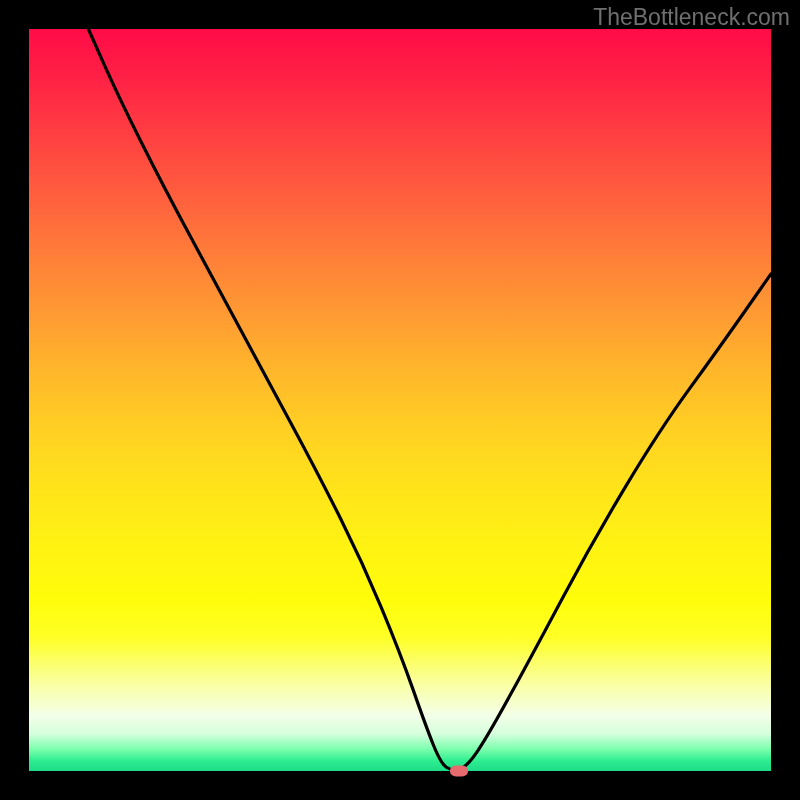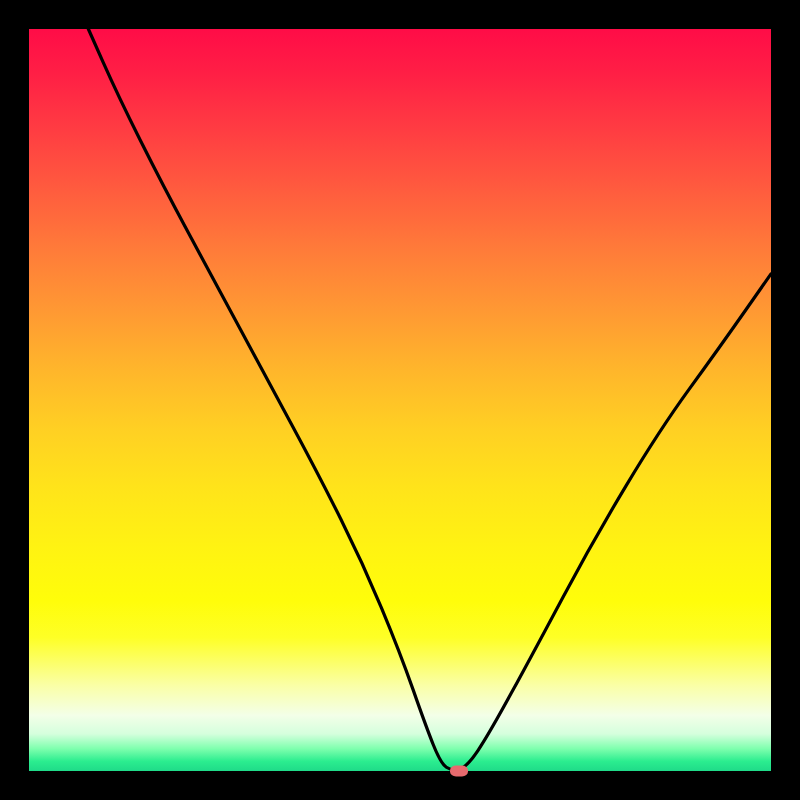--- a/index.html
+++ b/index.html
@@ -71,20 +71,21 @@
     height: 11px;
     border-radius: 6px / 5px;
     background: #e66a6e;
     transform: translate(-50%, -50%);
   }
 </style>
 </head>
 <body>
 
 <div class="outer">
+  <div class="watermark">TheBottleneck.com</div>
 
   <div class="plot">
     <svg class="curve" viewBox="0 0 742 742" preserveAspectRatio="none">
       <path id="curve-path" d="M 59.36 0.00 Q 59.36 0.00 74.20 33.39 Q 89.04 66.78 111.30 111.30 Q 133.56 155.82 159.53 204.05 Q 185.50 252.28 211.47 300.51 Q 237.44 348.74 263.41 396.97 Q 289.38 445.20 311.64 489.72 Q 333.90 534.24 352.45 578.76 Q 371.00 623.28 383.99 660.38 Q 396.97 697.48 404.39 716.03 Q 411.81 734.58 417.38 738.29 Q 422.94 742.00 430.36 740.14 Q 437.78 738.29 448.91 721.60 Q 460.04 704.90 482.30 664.09 Q 504.56 623.28 534.24 567.63 Q 563.92 511.98 597.31 456.33 Q 630.70 400.68 660.38 359.87 Q 690.06 319.06 716.03 281.96 T 742.00 244.86" fill="none" stroke="#000" stroke-width="3.2" stroke-linecap="round" stroke-linejoin="round"></path>
     </svg>
     <div class="marker" id="marker" style="left: 430.36px; top: 742px;"></div>
   </div>
 </div>
 
 </body></html>

